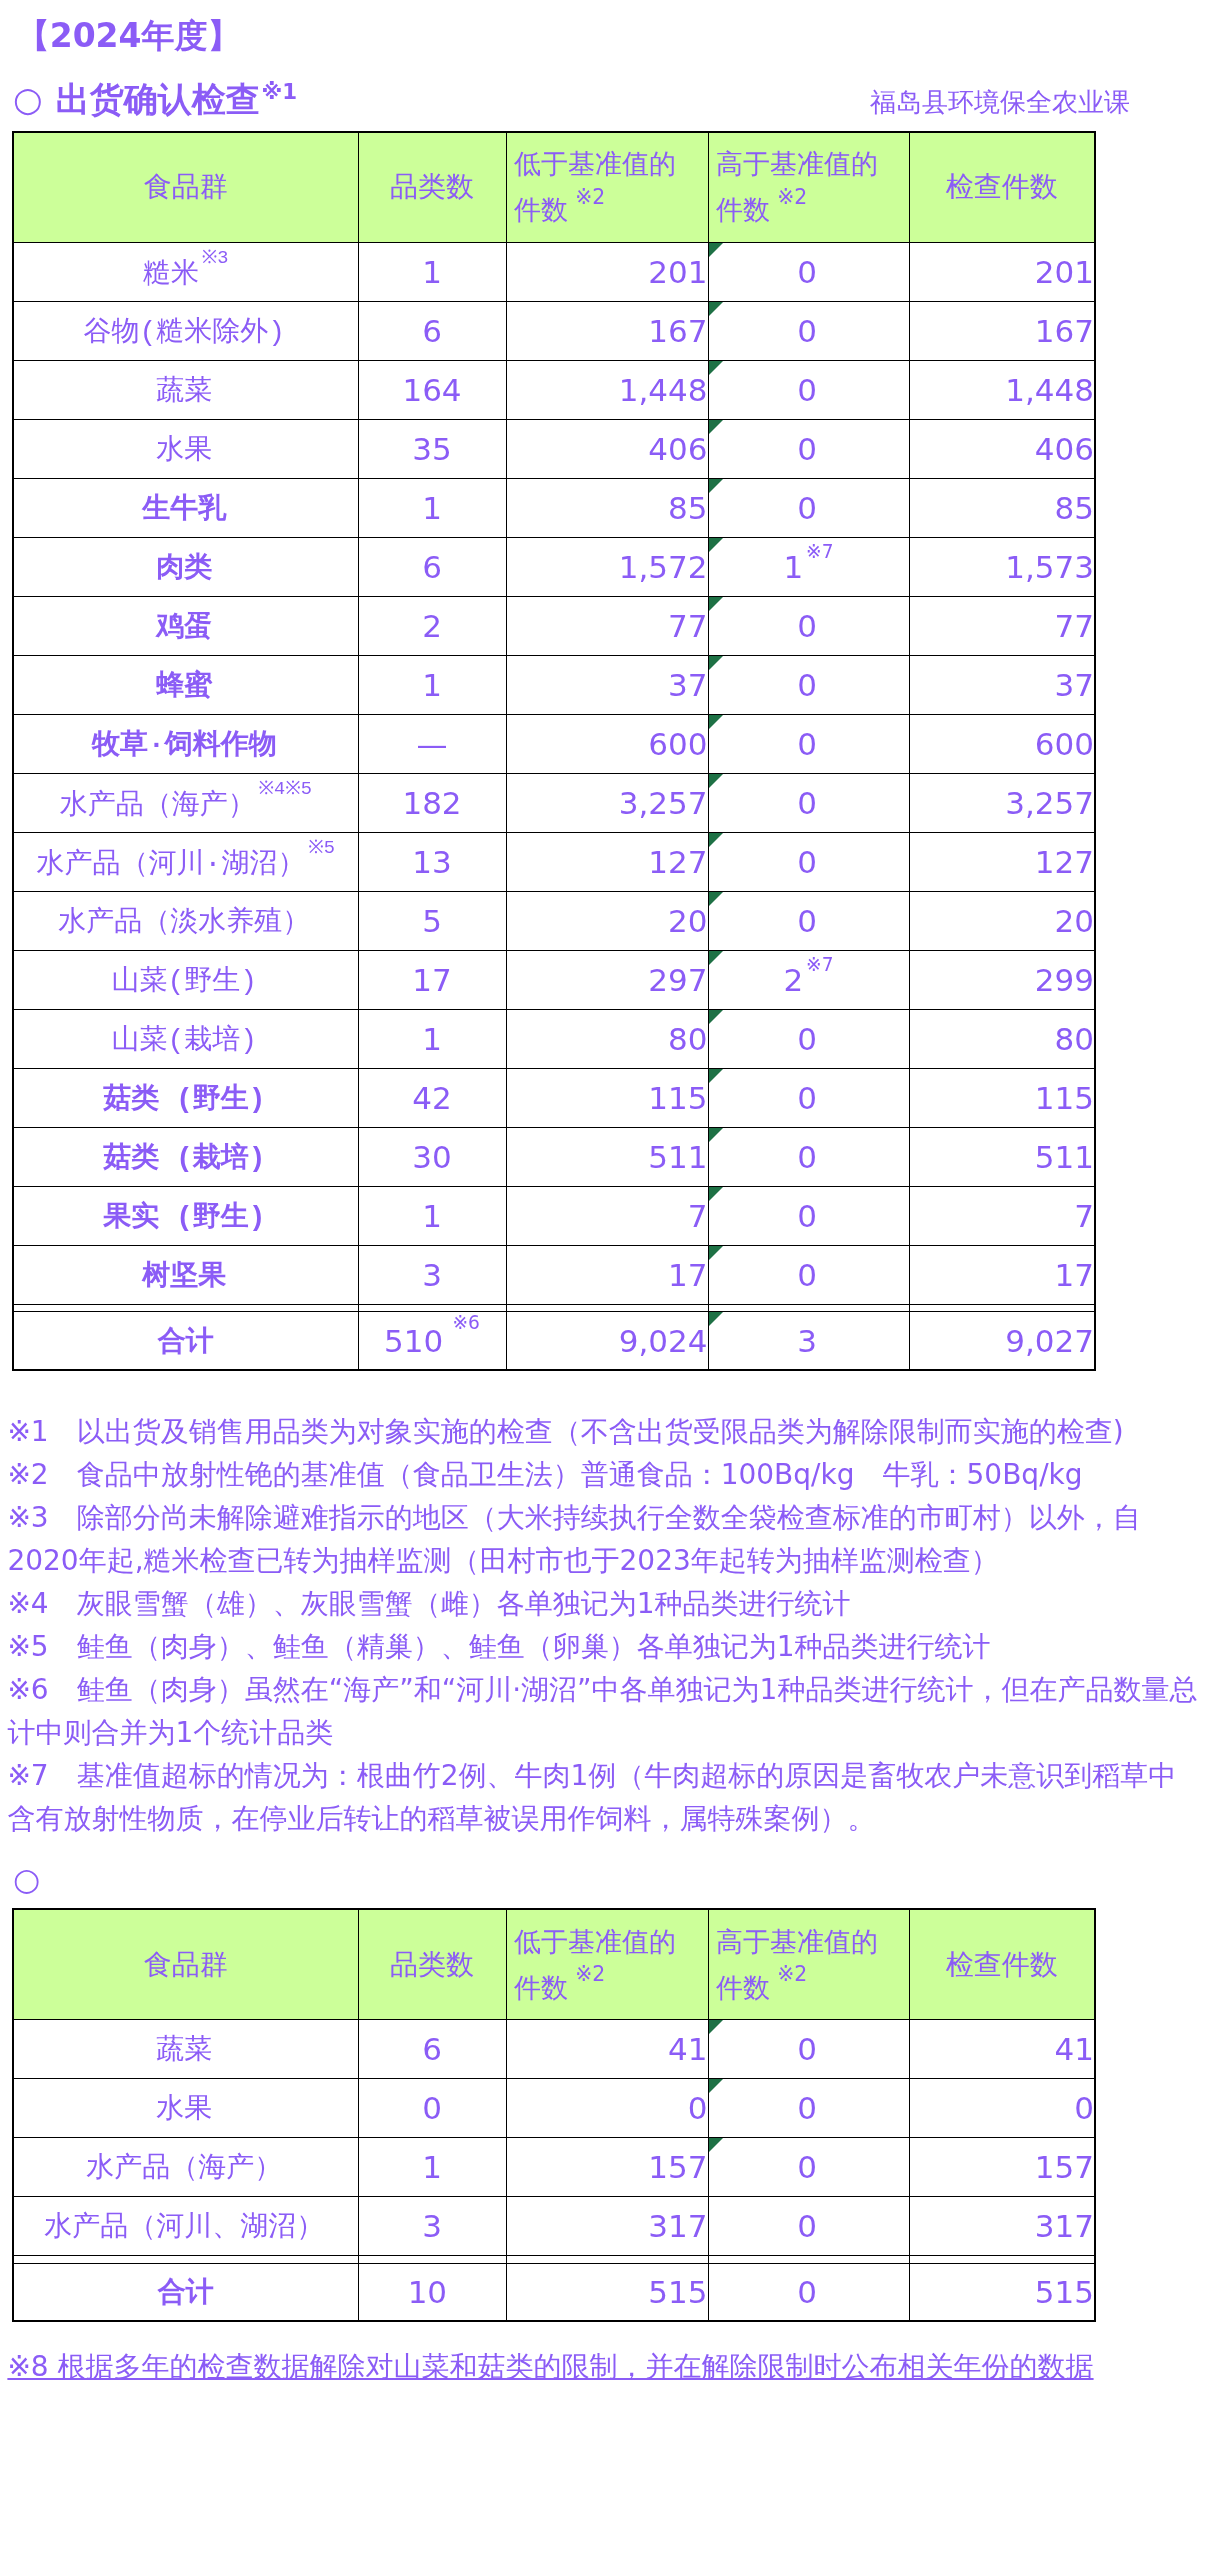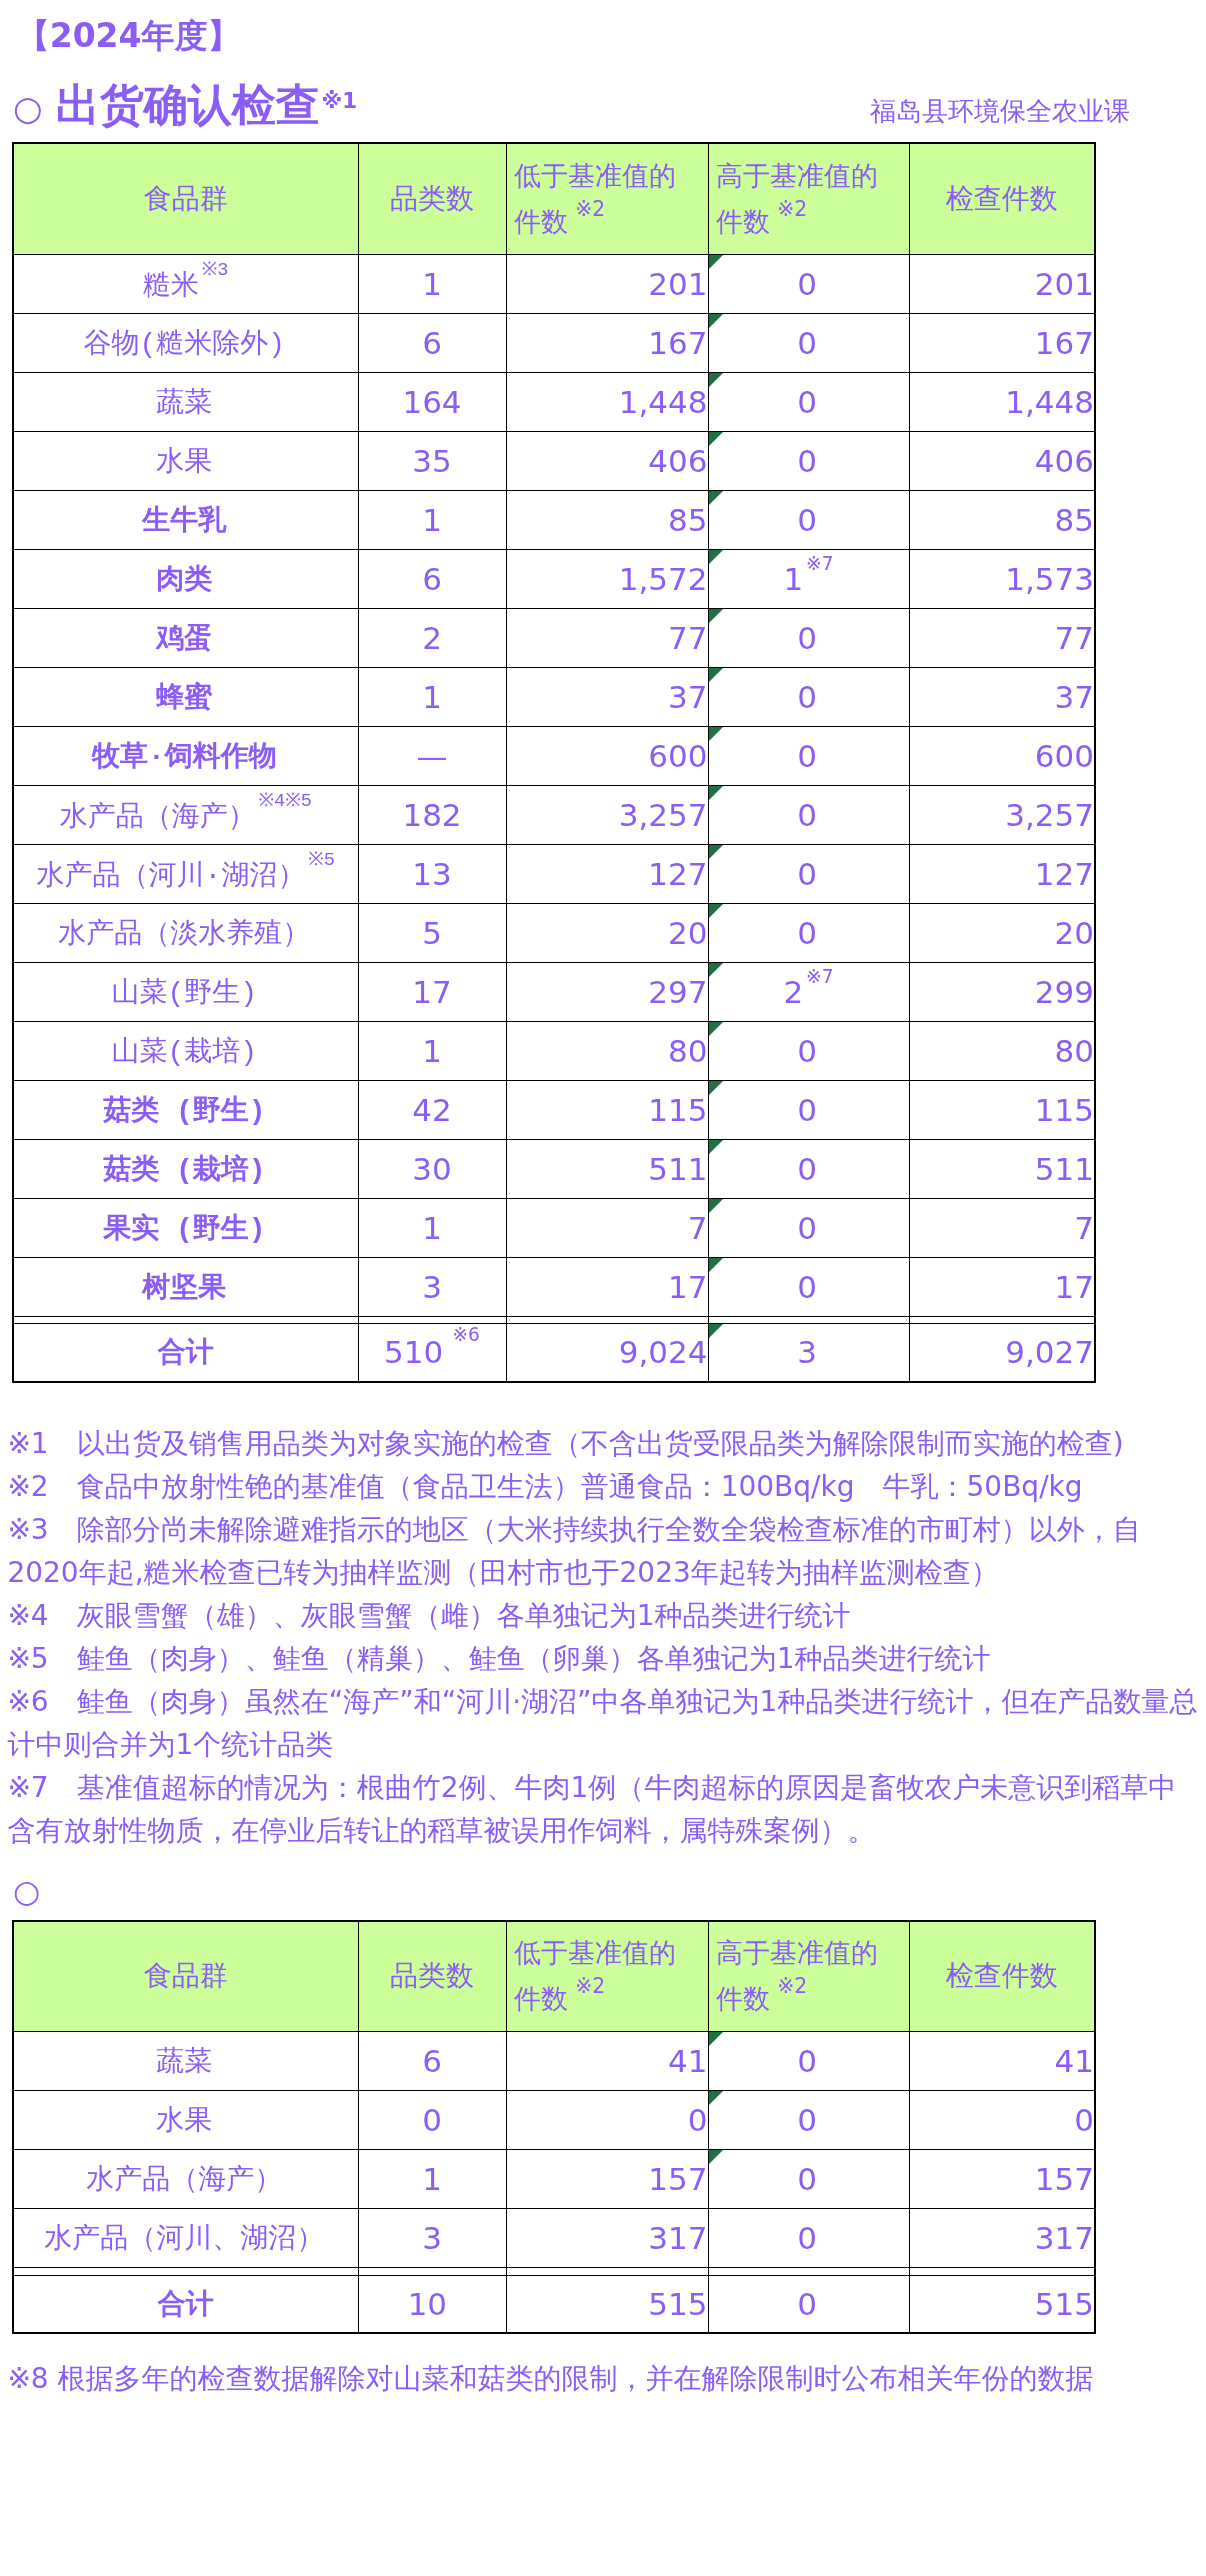--- a/index.html
+++ b/index.html
@@ -5,21 +5,21 @@
   html,body{margin:0;padding:0;background:#ffffff;}
   .page{
     width:1206px;height:2576px;overflow:hidden;position:relative;
     background:#fff;color:#8b5cf6;box-sizing:border-box;padding-top:9.3px;
     font-family:"DejaVu Sans","Liberation Sans",sans-serif;
     margin-top:6px;
   }
   .year{font-size:33px;font-weight:700;margin:0 0 0 16.7px;line-height:1.25;}
   .shead{display:flex;align-items:baseline;margin:22px 15px 11px 13px;}
   .bullet{font-size:34px;font-weight:700;line-height:1;}
-  .stitle{font-size:44px;font-weight:700;margin-left:13px;line-height:1.2;}
+  .stitle{font-size:34px;font-weight:700;margin-left:13px;line-height:1.2;}
   .ssup{font-size:21.3px;font-weight:700;position:relative;top:-12px;margin-left:1.9px;}
   .agency{margin-left:auto;margin-right:61px;font-size:26px;font-weight:400;}
 
   table.dtable{border-collapse:collapse;table-layout:fixed;margin-left:12px;border:2.8px solid #000;}
   .dtable th,.dtable td{border:1.9px solid #000;padding:0;position:relative;vertical-align:middle;box-sizing:border-box;}
   .hrow th{background:#ccff99;height:111px;font-weight:400;}
   .hb{font-size:28px;font-weight:700;}
   .hwrap{text-align:left;padding-left:7.4px;font-size:27px;line-height:38px;font-weight:500;}
   .hsup{font-size:20.4px;position:relative;top:-5.6px;margin-left:7.4px;}
   .drow{height:59px;}
@@ -32,21 +32,21 @@
   .nr{font-size:31px;text-align:right;padding-right:16.7px;}
   .csup{font-size:18.6px;position:relative;top:-11px;margin-left:9.3px;}
   .flag::before{content:"";position:absolute;top:0;left:0;width:0;height:0;
     border-top:14px solid #1e7145;border-right:14px solid transparent;}
 
   .fnotes{margin:39px 7.4px 0 7.4px;font-size:28px;line-height:43px;font-weight:500;}
   .fnotes p{margin:0;}
   .shead2{display:flex;align-items:baseline;margin:24px 15px 13px 13px;}
   .bullet2{font-size:31px;font-weight:700;line-height:1;}
   .stitle2{font-size:31px;font-weight:700;margin-left:11px;line-height:1.25;}
-  .fn8{margin:24px 7.4px 0 7.4px;font-size:28px;line-height:41px;font-weight:500;}
+  .fn8{margin:24px 7.4px 0 7.4px;font-size:28px;line-height:41px;font-weight:500;text-decoration:underline;}
 </style>
 </head>
 <body>
 
 <div class="page">
 
   <h1 class="year">【2024年度】</h1>
 
   <div class="shead">
     <span class="bullet">○</span>

